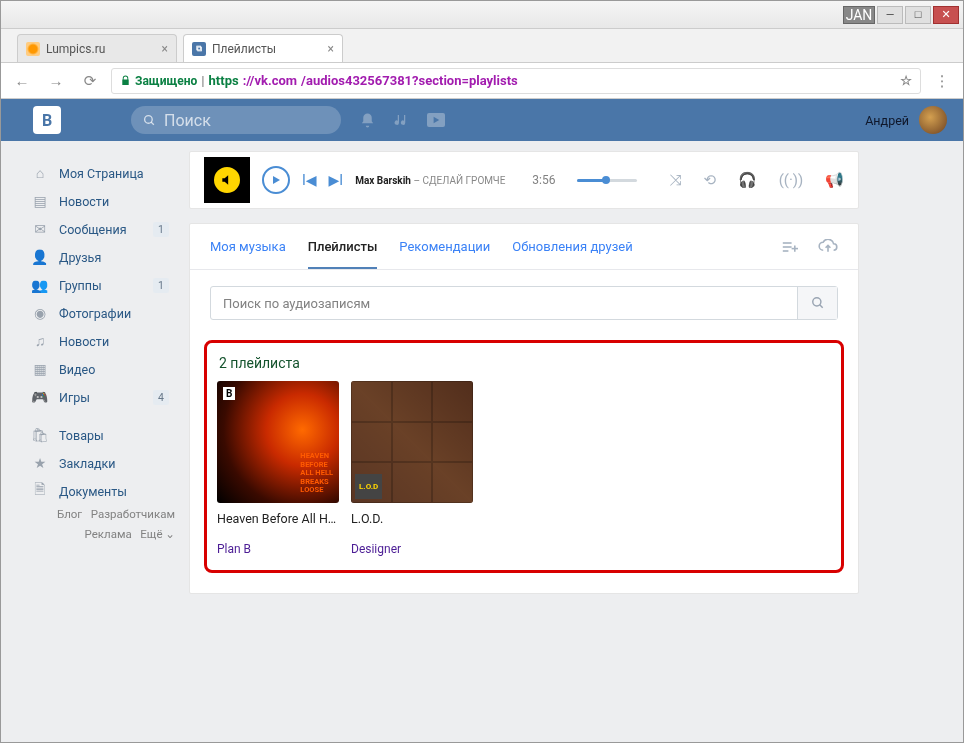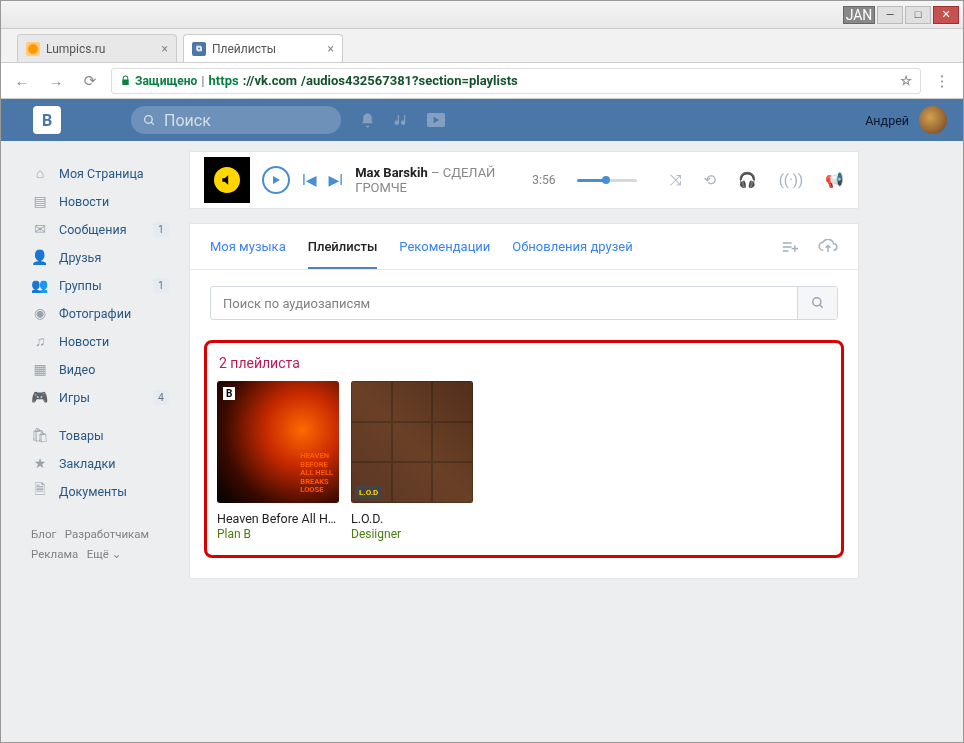--- a/index.html
+++ b/index.html
@@ -19,84 +19,84 @@
 .favicon { width: 14px; height: 14px; border-radius: 2px; flex-shrink: 0; }
 .fav-lumpics { background: radial-gradient(circle, #ff9800 40%, #ffcc80 60%); }
 .fav-vk { background: #4a76a8; display: flex; align-items: center; justify-content: center; color: #fff; font-size: 8px; font-weight: bold; }
 .tab-close { margin-left: auto; color: #888; cursor: pointer; }
 
 
 .urlbar { height: 36px; display: flex; align-items: center; padding: 0 8px; border-bottom: 1px solid #ccc; gap: 8px; }
 .nav-btn { width: 26px; height: 26px; display: flex; align-items: center; justify-content: center; color: #888; font-size: 15px; }
 .url-field { flex: 1; height: 26px; border: 1px solid #ddd; border-radius: 3px; display: flex; align-items: center; padding: 0 8px; font-size: 13px; color: #333; gap: 4px; font-weight: bold; }
 .secure { color: #0b8043; font-size: 12px; display: flex; align-items: center; gap: 4px; }
-.url-gray { color: #14532d; }
+.url-gray { color: #a21caf; }
 .star { color: #888; margin-left: auto; }
 
 
 .page { background: #edeef0; height: calc(100% - 98px); overflow: hidden; }
 
 
 .vk-header { height: 42px; background: #4a76a8; display: flex; align-items: center; padding: 0 16px; }
 .vk-logo { width: 28px; height: 28px; background: #fff; border-radius: 4px; display: flex; align-items: center; justify-content: center; color: #4a76a8; font-weight: bold; font-size: 16px; margin-right: 70px; margin-left: 16px; }
 .vk-search { width: 210px; height: 28px; background: rgba(255,255,255,0.2); border-radius: 14px; display: flex; align-items: center; padding: 0 12px; color: rgba(255,255,255,0.7); gap: 8px; font-size: 16px; }
 .vk-hdr-ic { color: #8aa8c7; margin-left: 18px; font-size: 16px; display: flex; align-items: center; }
 .vk-user { margin-left: auto; display: flex; align-items: center; color: #0f172a; font-size: 12.5px; gap: 10px; }
 .avatar { width: 28px; height: 28px; border-radius: 50%; background: radial-gradient(circle at 40% 40%, #d4a050, #6b4020); }
 
 
 .vk-body { display: flex; padding: 10px 24px; gap: 14px; }
 .sidebar { width: 150px; padding-top: 8px; }
 .side-item { display: flex; align-items: center; height: 28px; color: #2a5885; font-size: 12.5px; gap: 10px; padding: 0 6px; cursor: pointer; }
 .side-item.sep { margin-top: 10px; }
 .side-ic { width: 18px; color: #99a2ad; display: flex; justify-content: center; font-size: 14px; }
 .badge { margin-left: auto; background: #e5ebf1; color: #67788a; font-size: 10.5px; padding: 1px 5px; border-radius: 2px; }
-.side-foot { margin-top: 20px; font-size: 11.5px; color: #828282; line-height: 1.7; padding-left: 6px; }
+.side-foot { font-size: 11.5px; color: #828282; line-height: 1.7; padding-left: 6px; text-align: right; }
 
 
 .main { flex: 1; max-width: 670px; }
 .player-card, .music-card { background: #fff; border: 1px solid #e5e5e5; border-radius: 2px; }
 .player-card { height: 58px; display: flex; align-items: center; padding: 0 14px; gap: 12px; margin-bottom: 14px; }
 .cover-sm { width: 46px; height: 46px; background: #000; display: flex; align-items: center; justify-content: center; }
 .cover-sm-inner { width: 30px; height: 30px; border-radius: 50%; background: #ffd600; border: 2px solid #000; display: flex; align-items: center; justify-content: center; }
 .play-btn { width: 28px; height: 28px; border-radius: 50%; border: 2px solid #4a8dd4; display: flex; align-items: center; justify-content: center; color: #4a8dd4; }
 .skip-btn { color: #4a8dd4; font-size: 14px; }
 .track-line { flex: 1; display: flex; align-items: center; gap: 8px; }
-.track-title { font-size: 13px; color: #222; }
+.track-title { font-size: 10px; color: #222; }
 .track-gray { color: #888; }
 .track-time { font-size: 12px; color: #828282; margin-left: auto; }
 .progress { width: 60px; height: 20px; display: flex; align-items: center; margin: 0 10px; }
 .progress-bar { height: 3px; border-radius: 2px; width: 100%; background: #d3d9de; position: relative; }
 .progress-fill { position: absolute; left: 0; top: 0; height: 100%; width: 50%; background: #4a8dd4; border-radius: 2px; }
 .progress-dot { position: absolute; right: -3px; top: -2.5px; width: 8px; height: 8px; border-radius: 50%; background: #4a8dd4; }
 .pl-ic { color: #a7b3c1; font-size: 15px; margin-left: 10px; }
 
 
 .mtabs { display: flex; align-items: center; height: 46px; border-bottom: 1px solid #e7e8ec; padding: 0 20px; gap: 22px; }
 .mtab { font-size: 13px; color: #3b82f6; height: 100%; display: flex; align-items: center; cursor: pointer; }
 .mtab.active { color: #222; font-weight: 500; box-shadow: inset 0 -2px 0 #5181b8; }
 .mtab-actions { margin-left: auto; display: flex; gap: 18px; color: #a7b3c1; font-size: 18px; }
 .msearch { padding: 16px 20px; }
 .msearch-row { display: flex; border: 1px solid #d3d9de; border-radius: 3px; height: 34px; }
 .msearch-inp { flex: 1; padding: 0 12px; font-size: 13px; color: #828282; display: flex; align-items: center; }
 .msearch-btn { width: 40px; border-left: 1px solid #d3d9de; background: #f5f6f8; display: flex; align-items: center; justify-content: center; color: #888; }
 
 .highlight-box { margin: 4px 14px 20px; border: 3px solid #d80000; border-radius: 8px; padding: 8px 10px 14px; }
-.pl-head { font-size: 14px; color: #be185d; padding: 4px 2px 10px; }
+.pl-head { font-size: 14px; color: #14532d; padding: 4px 2px 10px; }
 .pl-grid { display: flex; gap: 12px; }
 .pl-item { width: 122px; }
 .pl-cover { width: 122px; height: 122px; border-radius: 3px; background: #333; position: relative; overflow: hidden; }
 .cov-mars { background: radial-gradient(circle at 70% 40%, #ff6a00 0%, #c92a00 32%, #3a0a00 70%, #000 100%); }
 .cov-mars::before { content: "B"; position: absolute; top: 6px; left: 6px; background: #fff; color: #000; font-weight: bold; font-size: 10px; padding: 1px 3px; }
 .cov-mars::after { content: "HEAVEN\A BEFORE\A ALL HELL\A BREAKS\A LOOSE"; white-space: pre; position: absolute; right: 6px; bottom: 8px; color: #ff5a00; font-size: 7.5px; font-weight: bold; line-height: 1.15; text-align: left; }
 .cov-lod { background: linear-gradient(45deg, #5a3a2a, #7a5030, #4a2a1a); display: grid; grid-template-columns: repeat(3, 1fr); }
 .cov-lod span { border: 0.5px solid rgba(0,0,0,0.2); background: rgba(90,50,30,0.5); }
-.cov-lod-label { position: absolute; bottom: 4px; left: 4px; background: #444; color: #ffd600; font-size: 8px; font-weight: bold; padding: 2px 4px; }
+.cov-lod-label { position: absolute; bottom: 4px; left: 4px; background: #444; color: #ffd600; font-size: 8px; font-weight: bold; padding: 8px 4px; }
 .pl-title { font-size: 12.5px; color: #222; margin-top: 8px; white-space: nowrap; overflow: hidden; text-overflow: ellipsis; }
-.pl-artist { font-size: 12px; color: #4d7c0f; margin-top: 1px; }
+.pl-artist { font-size: 12px; color: #4c1d95; margin-top: 16px; }
 
 svg { display: block; }
 </style>
 </head>
 <body>
 
 <div class="window">
 
   <div class="titlebar">
     <div class="tb-btn jan">JAN</div>

